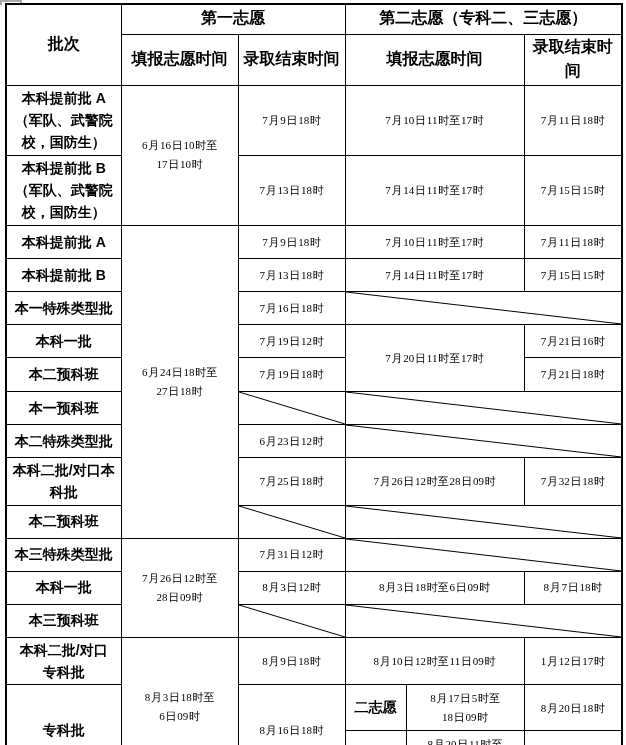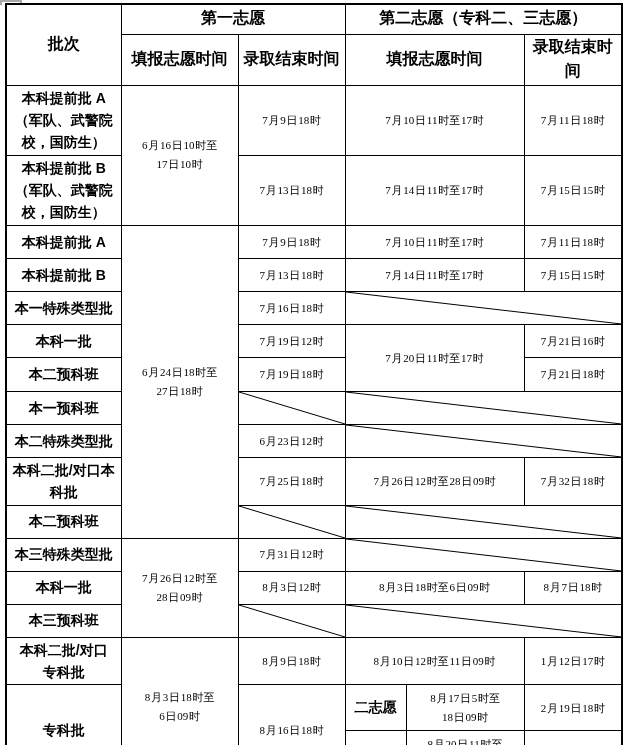--- a/index.html
+++ b/index.html
@@ -202,21 +202,21 @@
           <td class="time">8 月 9 日 18 时</td>
           <td colspan="2" class="time">8 月 10 日 12 时至 11 日 09 时</td>
           <td class="time">1 月 12 日 17 时</td>
         </tr>
         <tr style="height: 46px;">
           <td rowspan="2" class="batch">专科批</td>
           <td rowspan="2" class="time">8 月 16 日 18 时</td>
           <td class="sublabel">二志愿</td>
           <td class="time">8 月 17 日 5 时至
 18 日 09 时</td>
-          <td class="time">2 月 19 日 18 时</td>
+          <td class="time">8 月 20 日 18 时</td>
         </tr>
         <tr style="height: 46px;">
           <td class="sublabel">三志愿</td>
           <td class="time">8 月 20 日 11 时至
 16 时</td>
           <td class="time">8 月 21 日 17 时</td>
         </tr>
       </tbody>
   </table>
 </div>

